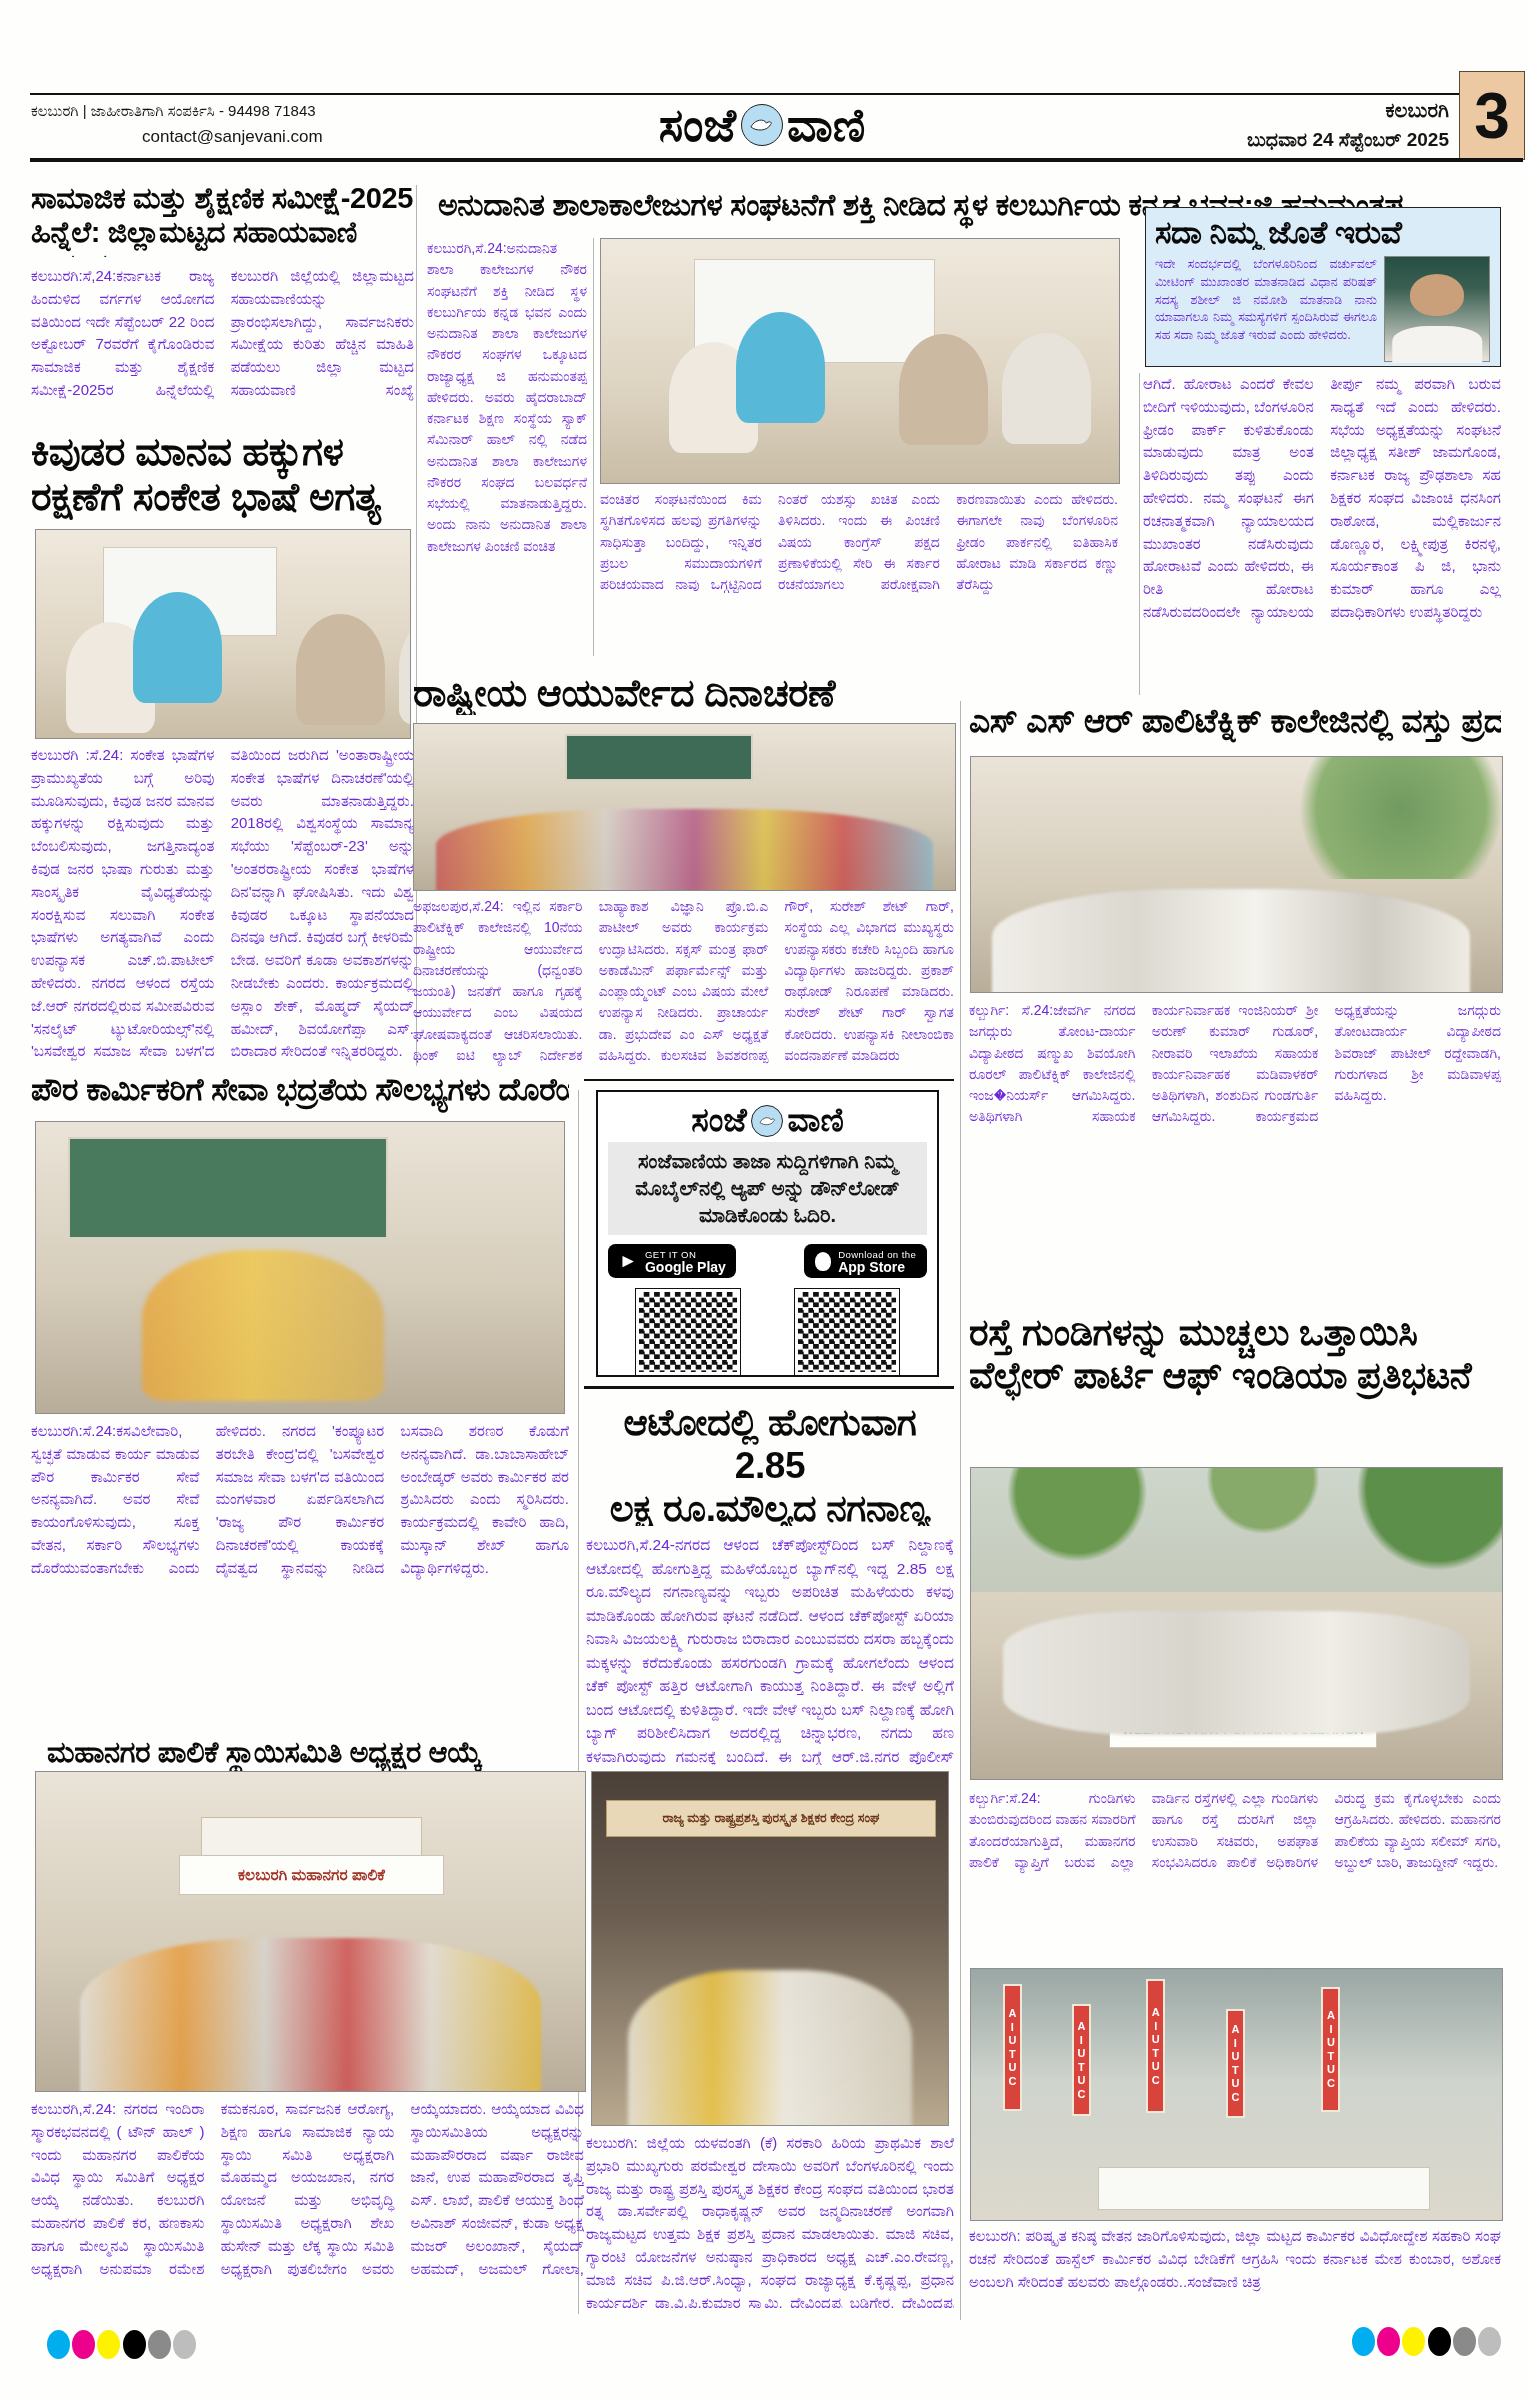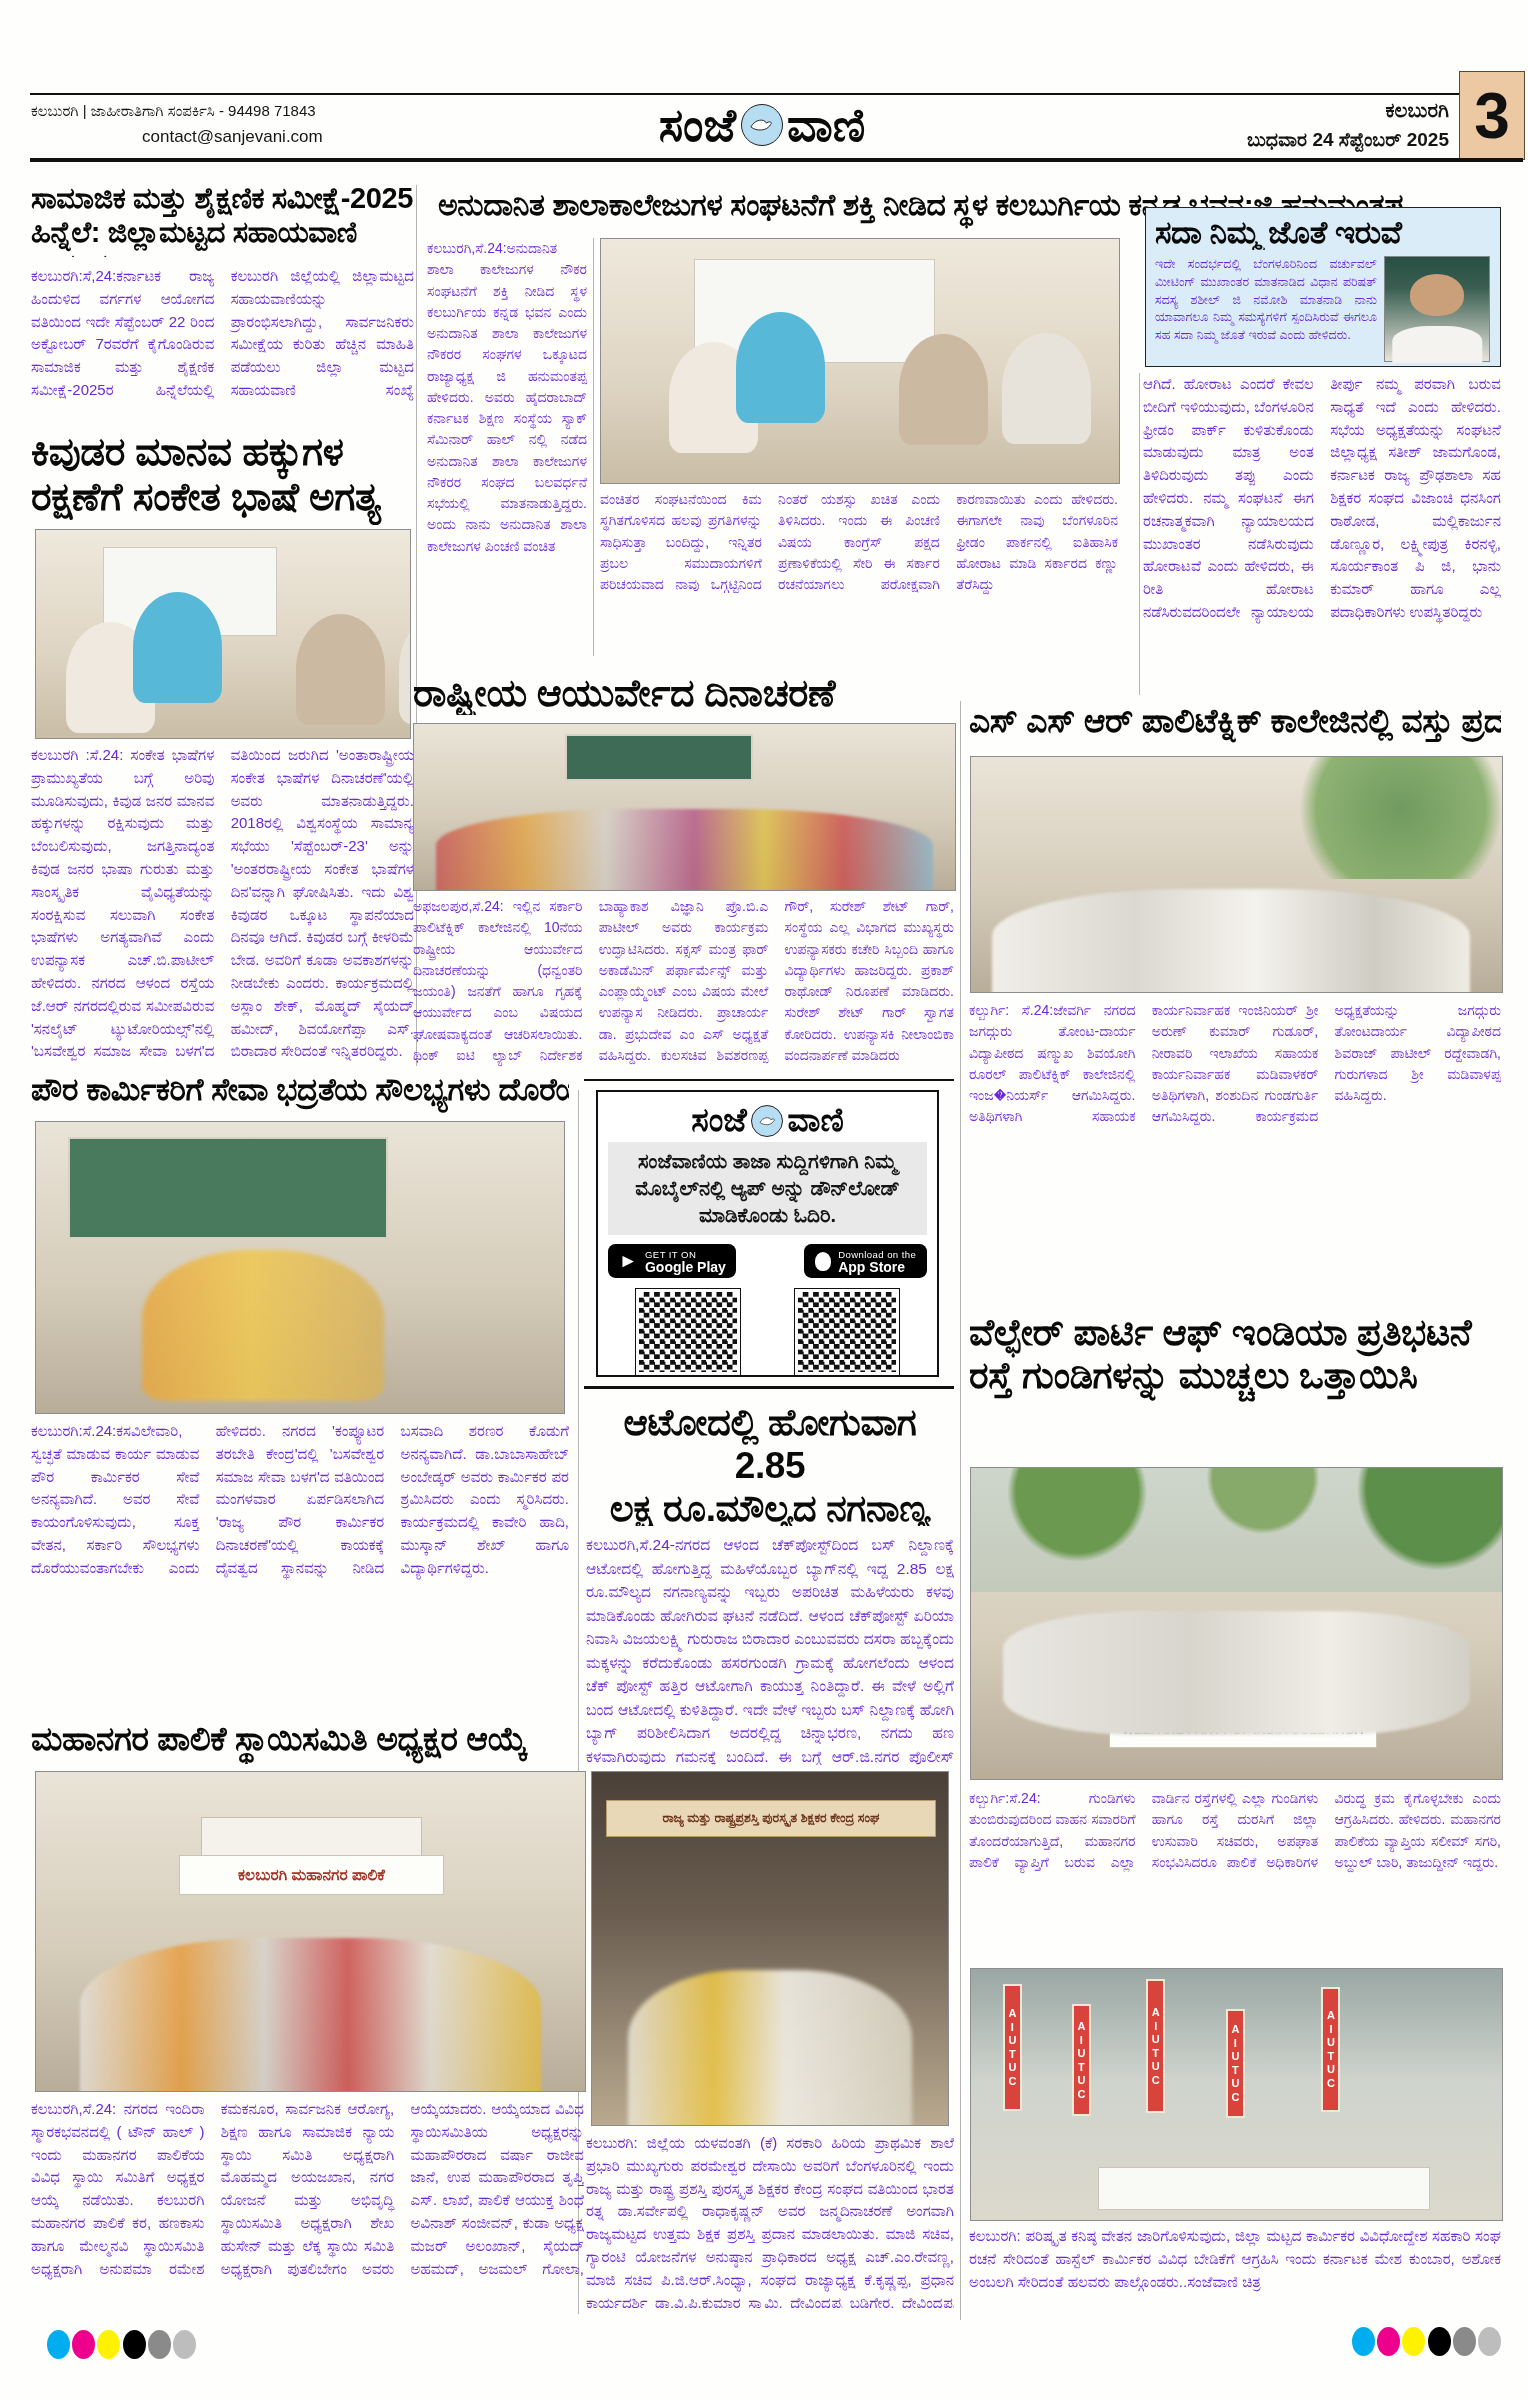--- a/index.html
+++ b/index.html
@@ -97,21 +97,21 @@
     <div class="abs bodytxt cols2" style="left:31px;top:744px;width:383px;height:322px;">ಕಲಬುರಗಿ :ಸೆ.24: ಸಂಕೇತ ಭಾಷೆಗಳ ಪ್ರಾಮುಖ್ಯತೆಯ ಬಗ್ಗೆ ಅರಿವು ಮೂಡಿಸುವುದು, ಕಿವುಡ ಜನರ ಮಾನವ ಹಕ್ಕುಗಳನ್ನು ರಕ್ಷಿಸುವುದು ಮತ್ತು ಬೆಂಬಲಿಸುವುದು, ಜಗತ್ತಿನಾದ್ಯಂತ ಕಿವುಡ ಜನರ ಭಾಷಾ ಗುರುತು ಮತ್ತು ಸಾಂಸ್ಕೃತಿಕ ವೈವಿಧ್ಯತೆಯನ್ನು ಸಂರಕ್ಷಿಸುವ ಸಲುವಾಗಿ ಸಂಕೇತ ಭಾಷೆಗಳು ಅಗತ್ಯವಾಗಿವೆ ಎಂದು ಉಪನ್ಯಾಸಕ ಎಚ್.ಬಿ.ಪಾಟೀಲ್ ಹೇಳಿದರು. ನಗರದ ಆಳಂದ ರಸ್ತೆಯ ಜೆ.ಆರ್ ನಗರದಲ್ಲಿರುವ ಸಮೀಪವಿರುವ 'ಸನಲೈಟ್ ಟ್ಯುಟೋರಿಯಲ್ಸ್'ನಲ್ಲಿ 'ಬಸವೇಶ್ವರ ಸಮಾಜ ಸೇವಾ ಬಳಗ'ದ ವತಿಯಿಂದ ಜರುಗಿದ 'ಅಂತಾರಾಷ್ಟ್ರೀಯ ಸಂಕೇತ ಭಾಷೆಗಳ ದಿನಾಚರಣೆ'ಯಲ್ಲಿ ಅವರು ಮಾತನಾಡುತ್ತಿದ್ದರು. 2018ರಲ್ಲಿ ವಿಶ್ವಸಂಸ್ಥೆಯ ಸಾಮಾನ್ಯ ಸಭೆಯು 'ಸೆಪ್ಟೆಂಬರ್-23' ಅನ್ನು 'ಅಂತರರಾಷ್ಟ್ರೀಯ ಸಂಕೇತ ಭಾಷೆಗಳ ದಿನ'ವನ್ನಾಗಿ ಘೋಷಿಸಿತು. ಇದು ವಿಶ್ವ ಕಿವುಡರ ಒಕ್ಕೂಟ ಸ್ಥಾಪನೆಯಾದ ದಿನವೂ ಆಗಿದೆ. ಕಿವುಡರ ಬಗ್ಗೆ ಕೀಳರಿಮೆ ಬೇಡ. ಅವರಿಗೆ ಕೂಡಾ ಅವಕಾಶಗಳನ್ನು ನೀಡಬೇಕು ಎಂದರು. ಕಾರ್ಯಕ್ರಮದಲ್ಲಿ ಅಸ್ಲಾಂ ಶೇಕ್, ಮೊಹ್ಮದ್ ಸೈಯದ್ ಹಮೀದ್, ಶಿವಯೋಗೆಪ್ಪಾ ಎಸ್. ಬಿರಾದಾರ ಸೇರಿದಂತೆ ಇನ್ನಿತರರಿದ್ದರು.</div>
   </section>
 
   <section>
     <h2 class="abs hl" style="left:31px;top:1072px;width:538px;height:41px;font-size:31px;margin:0;white-space:nowrap;">ಪೌರ ಕಾರ್ಮಿಕರಿಗೆ ಸೇವಾ ಭದ್ರತೆಯ ಸೌಲಭ್ಯಗಳು ದೊರೆಯಲಿ</h2>
     <div class="photo ph-board" style="left:35px;top:1121px;width:528px;height:291px;"></div>
     <div class="abs bodytxt cols3" style="left:31px;top:1420px;width:538px;height:293px;">ಕಲಬುರಗಿ:ಸೆ.24:ಕಸವಿಲೇವಾರಿ, ಸ್ವಚ್ಛತೆ ಮಾಡುವ ಕಾರ್ಯ ಮಾಡುವ ಪೌರ ಕಾರ್ಮಿಕರ ಸೇವೆ ಅನನ್ಯವಾಗಿದೆ. ಅವರ ಸೇವೆ ಕಾಯಂಗೊಳಿಸುವುದು, ಸೂಕ್ತ ವೇತನ, ಸರ್ಕಾರಿ ಸೌಲಭ್ಯಗಳು ದೊರೆಯುವಂತಾಗಬೇಕು ಎಂದು ಹೇಳಿದರು. ನಗರದ 'ಕಂಪ್ಯೂಟರ ತರಬೇತಿ ಕೇಂದ್ರ'ದಲ್ಲಿ 'ಬಸವೇಶ್ವರ ಸಮಾಜ ಸೇವಾ ಬಳಗ'ದ ವತಿಯಿಂದ ಮಂಗಳವಾರ ಏರ್ಪಡಿಸಲಾಗಿದ 'ರಾಜ್ಯ ಪೌರ ಕಾರ್ಮಿಕರ ದಿನಾಚರಣೆ'ಯಲ್ಲಿ ಕಾಯಕಕ್ಕೆ ದೈವತ್ವದ ಸ್ಥಾನವನ್ನು ನೀಡಿದ ಬಸವಾದಿ ಶರಣರ ಕೊಡುಗೆ ಅನನ್ಯವಾಗಿದೆ. ಡಾ.ಬಾಬಾಸಾಹೇಬ್ ಅಂಬೇಡ್ಕರ್ ಅವರು ಕಾರ್ಮಿಕರ ಪರ ಶ್ರಮಿಸಿದರು ಎಂದು ಸ್ಮರಿಸಿದರು. ಕಾರ್ಯಕ್ರಮದಲ್ಲಿ ಕಾವೇರಿ ಹಾದಿ, ಮುಸ್ಕಾನ್ ಶೇಖ್ ಹಾಗೂ ವಿದ್ಯಾರ್ಥಿಗಳಿದ್ದರು.</div>
   </section>
 
   <section>
-    <h2 class="abs hl" style="left:31px;top:1720px;width:553px;height:44px;font-size:33px;margin:0;white-space:nowrap;">ಮಹಾನಗರ ಪಾಲಿಕೆ ಸ್ಥಾಯಿಸಮಿತಿ ಅಧ್ಯಕ್ಷರ ಆಯ್ಕೆ</h2>
+    <h2 class="abs hl" style="left:31px;top:1720px;width:553px;height:44px;font-size:29px;margin:16px;white-space:nowrap;">ಮಹಾನಗರ ಪಾಲಿಕೆ ಸ್ಥಾಯಿಸಮಿತಿ ಅಧ್ಯಕ್ಷರ ಆಯ್ಕೆ</h2>
     <div class="photo ph-hall" style="left:35px;top:1771px;width:549px;height:319px;">
       <div class="banner" style="left:26%;top:26%;width:48%;height:38px;font-size:15.5px;color:#a33327;">ಕಲಬುರಗಿ ಮಹಾನಗರ ಪಾಲಿಕೆ</div>
     </div>
     <div class="abs bodytxt cols3" style="left:31px;top:2098px;width:553px;height:201px;">ಕಲಬುರಗಿ,ಸೆ.24: ನಗರದ ಇಂದಿರಾ ಸ್ಮಾರಕಭವನದಲ್ಲಿ ( ಟೌನ್ ಹಾಲ್ ) ಇಂದು ಮಹಾನಗರ ಪಾಲಿಕೆಯ ವಿವಿಧ ಸ್ಥಾಯಿ ಸಮಿತಿಗೆ ಅಧ್ಯಕ್ಷರ ಆಯ್ಕೆ ನಡೆಯಿತು. ಕಲಬುರಗಿ ಮಹಾನಗರ ಪಾಲಿಕೆ ಕರ, ಹಣಕಾಸು ಹಾಗೂ ಮೇಲ್ಮನವಿ ಸ್ಥಾಯಿಸಮಿತಿ ಅಧ್ಯಕ್ಷರಾಗಿ ಅನುಪಮಾ ರಮೇಶ ಕಮಕನೂರ, ಸಾರ್ವಜನಿಕ ಆರೋಗ್ಯ, ಶಿಕ್ಷಣ ಹಾಗೂ ಸಾಮಾಜಿಕ ನ್ಯಾಯ ಸ್ಥಾಯಿ ಸಮಿತಿ ಅಧ್ಯಕ್ಷರಾಗಿ ಮೊಹಮ್ಮದ ಅಯಜಖಾನ, ನಗರ ಯೋಜನೆ ಮತ್ತು ಅಭಿವೃದ್ಧಿ ಸ್ಥಾಯಿಸಮಿತಿ ಅಧ್ಯಕ್ಷರಾಗಿ ಶೇಖ ಹುಸೇನ್ ಮತ್ತು ಲೆಕ್ಕ ಸ್ಥಾಯಿ ಸಮಿತಿ ಅಧ್ಯಕ್ಷರಾಗಿ ಪುತಲಿಬೇಗಂ ಅವರು ಆಯ್ಕೆಯಾದರು. ಆಯ್ಕೆಯಾದ ವಿವಿಧ ಸ್ಥಾಯಿಸಮಿತಿಯ ಅಧ್ಯಕ್ಷರನ್ನು ಮಹಾಪೌರರಾದ ವರ್ಷಾ ರಾಜೀವ ಜಾನೆ, ಉಪ ಮಹಾಪೌರರಾದ ತೃಪ್ತಿ ಎಸ್. ಲಾಖೆ, ಪಾಲಿಕೆ ಆಯುಕ್ತ ಶಿಂಧೆ ಅವಿನಾಶ್ ಸಂಜೀವನ್, ಕುಡಾ ಅಧ್ಯಕ್ಷ ಮಜರ್ ಅಲಂಖಾನ್, ಸೈಯದ್ ಅಹಮದ್, ಅಜಮಲ್ ಗೋಲಾ, ಖುಸ್ರೋ ಜಾಗೀರದಾರ, ಶಫೀಕ್ ಹುಂಡೇಕಾರ್ ಮೊದಲಾದವರು ಅಭಿನಂದಿಸಿದರು.</div>
   </section>
 
   <section>
     <h2 class="abs hl" style="left:426px;top:176px;width:1075px;height:52px;font-size:30px;margin:12px;white-space:nowrap;">ಅನುದಾನಿತ ಶಾಲಾಕಾಲೇಜುಗಳ ಸಂಘಟನೆಗೆ ಶಕ್ತಿ ನೀಡಿದ ಸ್ಥಳ ಕಲಬುರ್ಗಿಯ ಕನ್ನಡ ಭವನ:ಜಿ ಹನುಮಂತಪ್ಪ</h2>
     <div class="abs bodytxt" style="left:427px;top:238px;width:160px;height:418px;font-size:14px;">ಕಲಬುರಗಿ,ಸೆ.24:ಅನುದಾನಿತ ಶಾಲಾ ಕಾಲೇಜುಗಳ ನೌಕರ ಸಂಘಟನೆಗೆ ಶಕ್ತಿ ನೀಡಿದ ಸ್ಥಳ ಕಲಬುರ್ಗಿಯ ಕನ್ನಡ ಭವನ ಎಂದು ಅನುದಾನಿತ ಶಾಲಾ ಕಾಲೇಜುಗಳ ನೌಕರರ ಸಂಘಗಳ ಒಕ್ಕೂಟದ ರಾಜ್ಯಾಧ್ಯಕ್ಷ ಜಿ ಹನುಮಂತಪ್ಪ ಹೇಳಿದರು. ಅವರು ಹೈದರಾಬಾದ್ ಕರ್ನಾಟಕ ಶಿಕ್ಷಣ ಸಂಸ್ಥೆಯ ಸ್ಯಾಕ್ ಸೆಮಿನಾರ್ ಹಾಲ್ ನಲ್ಲಿ ನಡೆದ ಅನುದಾನಿತ ಶಾಲಾ ಕಾಲೇಜುಗಳ ನೌಕರರ ಸಂಘದ ಬಲವರ್ಧನೆ ಸಭೆಯಲ್ಲಿ ಮಾತನಾಡುತ್ತಿದ್ದರು. ಅಂದು ನಾನು ಅನುದಾನಿತ ಶಾಲಾ ಕಾಲೇಜುಗಳ ಪಿಂಚಣಿ ವಂಚಿತ</div>
     <div class="photo ph-room" style="left:600px;top:238px;width:518px;height:244px;"></div>
@@ -184,22 +184,22 @@
   </section>
 
   <section>
     <h2 class="abs hl" style="left:969px;top:702px;width:532px;height:46px;font-size:33px;margin:0;white-space:nowrap;">ಎಸ್ ಎಸ್ ಆರ್ ಪಾಲಿಟೆಕ್ನಿಕ್ ಕಾಲೇಜಿನಲ್ಲಿ ವಸ್ತು ಪ್ರದರ್ಶನ</h2>
     <div class="photo ph-out" style="left:970px;top:756px;width:531px;height:235px;"></div>
     <div class="abs bodytxt cols3" style="left:969px;top:1000px;width:532px;height:257px;font-size:14px;">ಕಲ್ಬುರ್ಗಿ: ಸೆ.24:ಜೇವರ್ಗಿ ನಗರದ ಜಗದ್ಗುರು ತೋಂಟ-ದಾರ್ಯ ವಿದ್ಯಾಪೀಠದ ಷಣ್ಮುಖ ಶಿವಯೋಗಿ ರೂರಲ್ ಪಾಲಿಟೆಕ್ನಿಕ್ ಕಾಲೇಜಿನಲ್ಲಿ ಇಂಜ�ನಿಯರ್ಸ್ ಆಗಮಿಸಿದ್ದರು. ಅತಿಥಿಗಳಾಗಿ ಸಹಾಯಕ ಕಾರ್ಯನಿರ್ವಾಹಕ ಇಂಜಿನಿಯರ್ ಶ್ರೀ ಅರುಣ್ ಕುಮಾರ್ ಗುಡೂರ್, ನೀರಾವರಿ ಇಲಾಖೆಯ ಸಹಾಯಕ ಕಾರ್ಯನಿರ್ವಾಹಕ ಮಡಿವಾಳಕರ್ ಅತಿಥಿಗಳಾಗಿ, ಶಂಶುದಿನ ಗುಂಡಗುರ್ತಿ ಆಗಮಿಸಿದ್ದರು. ಕಾರ್ಯಕ್ರಮದ ಅಧ್ಯಕ್ಷತೆಯನ್ನು ಜಗದ್ಗುರು ತೋಂಟದಾರ್ಯ ವಿದ್ಯಾಪೀಠದ ಶಿವರಾಜ್ ಪಾಟೀಲ್ ರದ್ದೇವಾಡಗಿ, ಗುರುಗಳಾದ ಶ್ರೀ ಮಡಿವಾಳಪ್ಪ ವಹಿಸಿದ್ದರು.</div>
   </section>
 
   <section>
     <h2 class="abs hl" style="left:969px;top:1312px;width:532px;height:139px;font-size:37px;margin:0;">
+      <span style="display:block;">ರಸ್ತೆ ಗುಂಡಿಗಳನ್ನು ಮುಚ್ಚಲು ಒತ್ತಾಯಿಸಿ</span>
       <span style="display:block;">ವೆಲ್ಫೇರ್ ಪಾರ್ಟಿ ಆಫ್ ಇಂಡಿಯಾ ಪ್ರತಿಭಟನೆ</span>
-      <span style="display:block;">ರಸ್ತೆ ಗುಂಡಿಗಳನ್ನು ಮುಚ್ಚಲು ಒತ್ತಾಯಿಸಿ</span>
     </h2>
     <div class="photo ph-street" style="left:970px;top:1467px;width:531px;height:311px;">
       <div class="banner" style="left:26%;bottom:10%;width:50%;height:53px;font-size:12.6px;color:#1d7a2e;flex-direction:column;">
         <span style="display:flex;gap:81px;">
           <span style="width:19px;height:19px;border-radius:50%;background:conic-gradient(#1d7a2e 0 33%,#fff 33% 66%,#cf3b2f 66% 100%);display:inline-block;"></span>
           <span style="width:19px;height:19px;border-radius:50%;background:conic-gradient(#1d7a2e 0 33%,#fff 33% 66%,#cf3b2f 66% 100%);display:inline-block;"></span>
         </span>
         <span>WELFARE PARTY OF INDIA GULBARGA</span>
       </div>
     </div>

